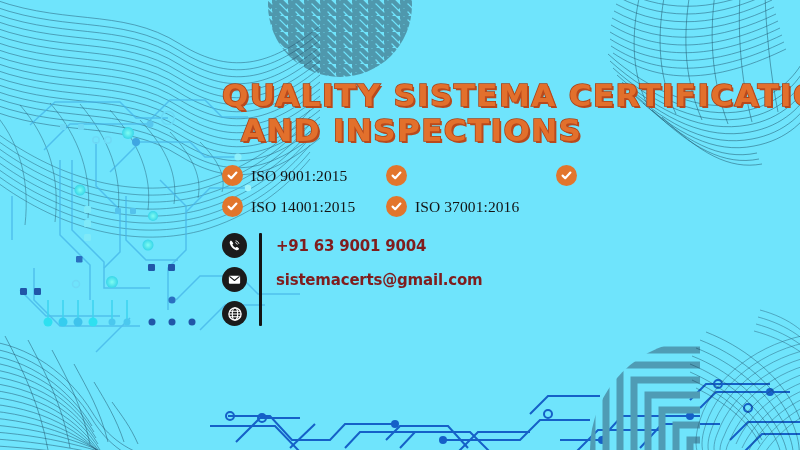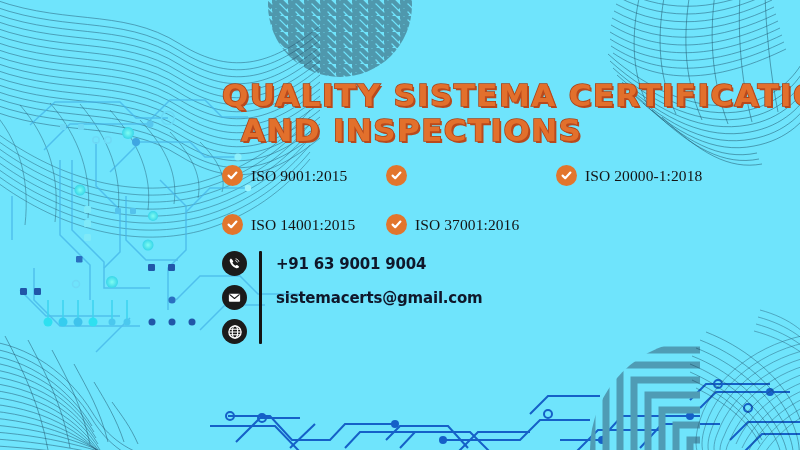--- a/index.html
+++ b/index.html
@@ -36,21 +36,21 @@
     paint-order:stroke fill;
     text-shadow:2px 2px 0 #b9491c;
     white-space:nowrap;
   }
   .title .l2 { display:block;margin-left:19px; }
 
   .iso-grid {
     margin-top:17px;
     display:grid;
     grid-template-columns:164px 170px auto;
-    row-gap:28px;
+    row-gap:10px;
     align-items:center;
   }
   .iso-item { display:flex; align-items:center; gap:8px; }
   .badge {
     width:21px; height:21px; border-radius:50%;
     background:#e2752c;
     display:flex; align-items:center; justify-content:center;
     flex:0 0 auto;
   }
   .badge svg { display:block; }
@@ -83,21 +83,21 @@
     margin-right:14px;
     border-radius:1px;
   }
   .c-lines { display:flex; flex-direction:column; gap:9px; }
   .c-line {
     height:25px;
     display:flex; align-items:center;
     font-family:"DejaVu Sans", sans-serif;
     font-weight:bold;
     font-size:15px;
-    color:#0f172a;
+    color:#7f1d1d;
     letter-spacing:-0.2px;
     white-space:nowrap;
   }
 </style>
 </head>
 <body>
 
 <div class="poster">
 
   <svg class="bg-layer" width="800" height="450" viewBox="0 0 800 450">
@@ -407,21 +407,20 @@
             </svg>
         </span>
       </div>
 
       <div class="iso-item">
         <span class="badge">
           <svg width="13" height="13" viewBox="0 0 13 13">
               <path d="M2.6 6.6 L5.2 9.2 L10.4 3.6" stroke="#ffffff" stroke-width="2.2" fill="none" stroke-linecap="round" stroke-linejoin="round"></path>
             </svg>
         </span>
-        <span class="iso-label">ISO 20000-1:2018</span>
       </div>
 
       <div class="iso-item">
         <span class="badge">
           <svg width="13" height="13" viewBox="0 0 13 13">
               <path d="M2.6 6.6 L5.2 9.2 L10.4 3.6" stroke="#ffffff" stroke-width="2.2" fill="none" stroke-linecap="round" stroke-linejoin="round"></path>
             </svg>
         </span>
         <span class="iso-label">ISO 14001:2015</span>
       </div>

